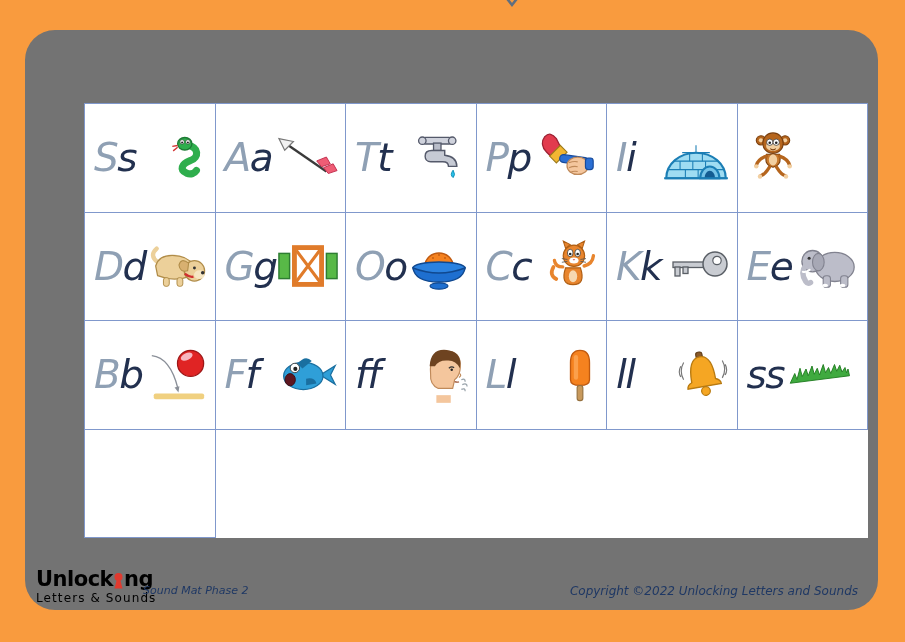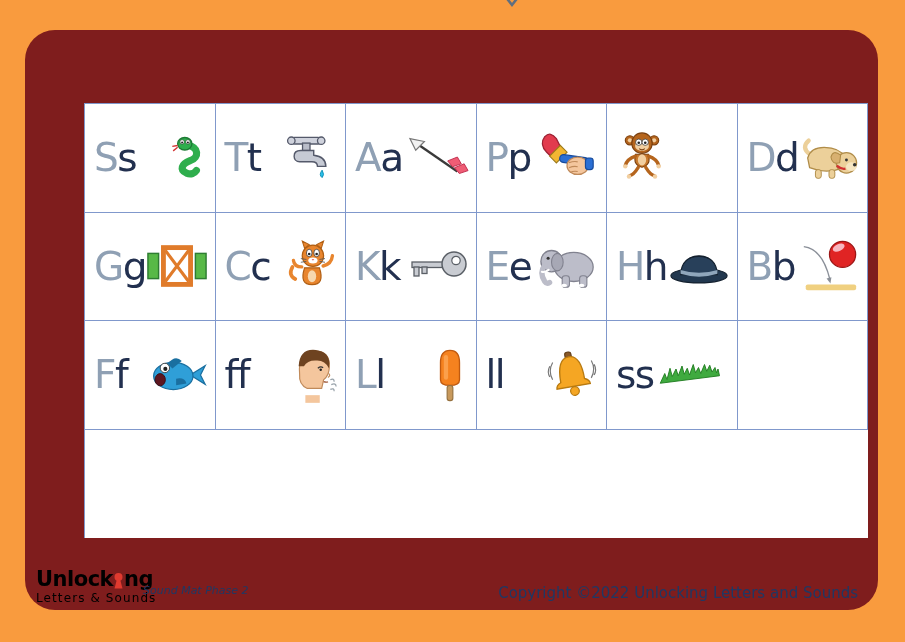--- a/index.html
+++ b/index.html
@@ -4,42 +4,42 @@
 <style>
   html,body{margin:0;padding:0}
   body{
     width:905px;height:642px;position:relative;overflow:hidden;
     background:#F99B3E;
     font-family:"DejaVu Sans", sans-serif;
   }
   .chevron{position:absolute;left:503px;top:-6px;width:18px;height:14px;color:#5f6f80}
   .card{
     position:absolute;left:25px;top:30px;width:853px;height:580px;
-    background:#7f1d1d;border-radius:30px;
+    background:#737373;border-radius:30px;font-style:italic;
   }
   .grid{
     position:absolute;left:59px;top:73px;width:783px;height:434px;
     display:grid;grid-template-columns:repeat(6,1fr);grid-template-rows:repeat(4,1fr);
     border-top:1.5px solid #8098CC;border-left:1.5px solid #8098CC;
     background:#FFFFFF;
   }
   .cell{
     border-right:1.5px solid #8098CC;border-bottom:1.5px solid #8098CC;
     display:flex;align-items:center;justify-content:space-between;
     padding:0 7px 0 9px;overflow:hidden;
   }
   .graph{font-size:39px;line-height:1;letter-spacing:-1.5px;color:#22304F;white-space:nowrap;flex-shrink:0}
   .graph .cap{color:#8FA0B4}
   .pic{flex-shrink:0;display:block}
   .logo{position:absolute;left:36px;top:569px;color:#000000}
   .logo-line1{font-weight:bold;font-size:21px;letter-spacing:-0.5px;line-height:1;display:flex;align-items:flex-end}
   .logo-line1 .keyhole{margin:0 1px 1px 1px}
   .logo-line2{font-weight:normal;font-size:12px;letter-spacing:1.1px;margin-top:1px}
   .sheet-label{position:absolute;left:143px;top:584px;font-style:italic;font-size:11px;color:#1F3864}
-  .copyright{position:absolute;right:47px;top:584px;font-size:15px;color:#1F3864}
+  .copyright{position:absolute;right:47px;top:584px;font-style:italic;font-size:12px;color:#1F3864}
 </style>
 </head>
 <body>
 
 <svg class="chevron" viewBox="0 0 18 14">
   <polyline points="2,2 9,11 16,2" fill="none" stroke="currentColor" stroke-width="2.6"></polyline>
 </svg>
 
 <div class="card">
   <div class="grid">
@@ -51,53 +51,64 @@
         <ellipse cx="30" cy="12" rx="8" ry="7" fill="#2fae4d" stroke="#1c7a33" stroke-width="1.5"></ellipse>
         <circle cx="27" cy="10" r="2.4" fill="#fff" stroke="#333" stroke-width="0.6"></circle>
           <circle cx="33.5" cy="10" r="2.4" fill="#fff" stroke="#333" stroke-width="0.6"></circle>
         <circle cx="27" cy="10.5" r="1.1" fill="#222"></circle>
           <circle cx="33.5" cy="10.5" r="1.1" fill="#222"></circle>
         <path d="M22 14 l-6 1 m6 1 l-5 4" stroke="#d23333" stroke-width="1.5" fill="none"></path>
       </svg>
     </div>
 
     <div class="cell">
+      <span class="graph"><span class="cap">A</span><span>a</span></span>
+      <svg class="pic" width="62" height="48" viewBox="0 0 64 48">
+        <line x1="10" y1="9" x2="52" y2="38" stroke="#3a3a3a" stroke-width="2.4"></line>
+        <path d="M3 4 L18 7 L9 16 Z" fill="#f1f1f1" stroke="#777" stroke-width="1.2"></path>
+        <path d="M42 27 l10 -4 4 7 -9 3 z" fill="#ef5d75" stroke="#c23050" stroke-width="1"></path>
+        <path d="M49 34 l10 -4 4 7 -9 3 z" fill="#ef5d75" stroke="#c23050" stroke-width="1"></path>
+      </svg>
+    </div>
+
+    <div class="cell">
       <span class="graph"><span class="cap">T</span><span>t</span></span>
       <svg class="pic" width="56" height="58" viewBox="0 0 60 60">
         <rect x="10" y="8" width="32" height="7" rx="3.5" fill="#cfd2dc" stroke="#54596a" stroke-width="1.4"></rect>
         <circle cx="10" cy="11.5" r="4" fill="#cfd2dc" stroke="#54596a" stroke-width="1.4"></circle>
         <circle cx="42" cy="11.5" r="4" fill="#cfd2dc" stroke="#54596a" stroke-width="1.4"></circle>
         <rect x="22" y="14" width="8" height="8" fill="#b9bdc9" stroke="#54596a" stroke-width="1.4"></rect>
         <path d="M20 22 h14 v5 c9 1 13 6 13 12 h-9 c0 -3 -2 -5 -6 -5 h-13 c-4 0 -6 -3 -6 -6 c0 -4 3 -6 7 -6 z" fill="#c6cad4" stroke="#54596a" stroke-width="1.5"></path>
         <path d="M30 44 q3 5 0 8 q-4 -3 0 -8" fill="#29c0ea" stroke="#0f8fb5" stroke-width="1" transform="translate(13 -1)"></path>
       </svg>
     </div>
 
     <div class="cell">
-      <span class="graph"><span class="cap">A</span><span>a</span></span>
-      <svg class="pic" width="62" height="48" viewBox="0 0 64 48">
-        <line x1="10" y1="9" x2="52" y2="38" stroke="#3a3a3a" stroke-width="2.4"></line>
-        <path d="M3 4 L18 7 L9 16 Z" fill="#f1f1f1" stroke="#777" stroke-width="1.2"></path>
-        <path d="M42 27 l10 -4 4 7 -9 3 z" fill="#ef5d75" stroke="#c23050" stroke-width="1"></path>
-        <path d="M49 34 l10 -4 4 7 -9 3 z" fill="#ef5d75" stroke="#c23050" stroke-width="1"></path>
-      </svg>
-    </div>
-
-    <div class="cell">
       <span class="graph"><span class="cap">P</span><span>p</span></span>
       <svg class="pic" width="62" height="56" viewBox="0 0 64 56">
         <path d="M10 22 Q2 14 8 6 Q14 0 20 8 L24 16 L14 26 Z" fill="#e23b4e" stroke="#9c2233" stroke-width="1.3"></path>
         <path d="M13 26 l11 -11 7 7 -11 11 z" fill="#f2b632" stroke="#9c7a1a" stroke-width="1.2"></path>
         <rect x="24" y="24" width="30" height="8" rx="4" fill="#2b6fd4" stroke="#174a9b" stroke-width="1.2" transform="rotate(8 24 24)"></rect>
         <ellipse cx="42" cy="36" rx="11" ry="9" fill="#f4c69d" stroke="#c08a5a" stroke-width="1.3"></ellipse>
         <path d="M33 33 q5 -2 9 -1 m-9 6 q5 -2 9 -1 m-8 6 q4 -2 8 -1" stroke="#c08a5a" stroke-width="1.1" fill="none"></path>
         <rect x="50" y="28" width="8" height="12" rx="3" fill="#2b6fd4" stroke="#174a9b" stroke-width="1.2"></rect>
       </svg>
     </div>
 
+    <div class="cell">
+      <span class="graph"><span class="cap">I</span><span>i</span></span>
+      <svg class="pic" width="68" height="54" viewBox="0 0 64 50">
+        <path d="M4 44 A28 24 0 0 1 60 44 Z" fill="#9fdcf2" stroke="#1b7eb5" stroke-width="2"></path>
+        <path d="M6 36 H58 M11 28 H53 M19 20 H45" stroke="#1b7eb5" stroke-width="1.2" fill="none"></path>
+        <path d="M22 44 V36 M34 44 V36 M46 44 V36 M17 36 V28 M29 36 V28 M41 36 V28 M26 28 V20 M38 28 V20 M32 20 V13" stroke="#1b7eb5" stroke-width="1" fill="none"></path>
+        <path d="M36 44 a9 11 0 0 1 18 0 z" fill="#76c4e8" stroke="#1b7eb5" stroke-width="2"></path>
+        <path d="M40 44 a5 7 0 0 1 10 0 z" fill="#135c92"></path>
+        <line x1="2" y1="44" x2="62" y2="44" stroke="#1b7eb5" stroke-width="2"></line>
+      </svg>
+    </div>
 
 
     <div class="cell">
       <svg class="pic" width="52" height="58" viewBox="0 0 56 60">
         <circle cx="15" cy="11" r="5" fill="#b5651d" stroke="#7a3f0e" stroke-width="1.2"></circle>
           <circle cx="41" cy="11" r="5" fill="#b5651d" stroke="#7a3f0e" stroke-width="1.2"></circle>
         <circle cx="15" cy="11" r="2.3" fill="#f2cfa0"></circle>
           <circle cx="41" cy="11" r="2.3" fill="#f2cfa0"></circle>
         <circle cx="28" cy="14" r="11" fill="#b5651d" stroke="#7a3f0e" stroke-width="1.2"></circle>
         <ellipse cx="28" cy="17" rx="7.5" ry="5.5" fill="#f2cfa0"></ellipse>
@@ -136,20 +147,33 @@
     <div class="cell">
       <span class="graph"><span class="cap">G</span><span>g</span></span>
       <svg class="pic" width="62" height="52" viewBox="0 0 64 52">
         <rect x="2" y="13" width="11" height="26" fill="#58b947" stroke="#2e7d32" stroke-width="1.5"></rect>
         <rect x="51" y="13" width="11" height="26" fill="#58b947" stroke="#2e7d32" stroke-width="1.5"></rect>
         <rect x="18" y="7" width="28" height="38" fill="#fff" stroke="#e07b2a" stroke-width="5"></rect>
         <path d="M20 10 L44 42 M44 10 L20 42" stroke="#e07b2a" stroke-width="3.2"></path>
       </svg>
     </div>
 
+    <div class="cell">
+      <span class="graph"><span class="cap">O</span><span>o</span></span>
+      <svg class="pic" width="60" height="52" viewBox="0 0 60 52">
+        <path d="M24 26 v6 M30 26 v8 M36 26 v6" stroke="#f5821f" stroke-width="2.5" stroke-linecap="round"></path>
+        <path d="M16 26 a14 13 0 0 1 28 0 z" fill="#f5821f" stroke="#c05a10" stroke-width="1.5"></path>
+        <circle cx="24" cy="18" r="0.9" fill="#c05a10"></circle>
+          <circle cx="30" cy="15" r="0.9" fill="#c05a10"></circle>
+          <circle cx="36" cy="18" r="0.9" fill="#c05a10"></circle>
+        <ellipse cx="30" cy="28" rx="26" ry="6" fill="#2b82e0" stroke="#10488f" stroke-width="1.5"></ellipse>
+        <path d="M4 28 q2 14 26 14 q24 0 26 -14 q-26 10 -52 0 z" fill="#1e6fd0" stroke="#10488f" stroke-width="1.5"></path>
+        <ellipse cx="30" cy="46" rx="9" ry="3.2" fill="#1e6fd0" stroke="#10488f" stroke-width="1.2"></ellipse>
+      </svg>
+    </div>
 
     <div class="cell">
       <span class="graph"><span class="cap">C</span><span>c</span></span>
       <svg class="pic" width="52" height="58" viewBox="0 0 56 60">
         <path d="M10 44 q-8 -4 -3 -13" stroke="#e8852e" stroke-width="4" fill="none" stroke-linecap="round"></path>
         <path d="M20 32 q-6 18 8 18 q14 0 8 -18 z" fill="#e8852e" stroke="#b05e12" stroke-width="1.3"></path>
         <ellipse cx="28" cy="41" rx="4.5" ry="6.5" fill="#f6d8b0"></ellipse>
         <path d="M40 30 q9 -2 10 -11" stroke="#e8852e" stroke-width="3.6" fill="none" stroke-linecap="round"></path>
         <path d="M17 31 q-8 0 -9 -7" stroke="#e8852e" stroke-width="3.6" fill="none" stroke-linecap="round"></path>
         <circle cx="29" cy="19" r="11.5" fill="#e8852e" stroke="#b05e12" stroke-width="1.3"></circle>
@@ -187,29 +211,20 @@
         <circle cx="15" cy="21" r="11" fill="#bcbdc9" stroke="#81828f" stroke-width="1.3"></circle>
         <ellipse cx="21" cy="22" rx="6" ry="9" fill="#a7a8b5" stroke="#81828f" stroke-width="1.1"></ellipse>
         <path d="M8 25 q-6 8 0 17 q2 3 5 1" fill="none" stroke="#bcbdc9" stroke-width="5.5" stroke-linecap="round"></path>
         <circle cx="11.5" cy="18" r="1.6" fill="#333"></circle>
         <path d="M12 30 q-4 3 -7 2" stroke="#fff" stroke-width="2.2" fill="none" stroke-linecap="round"></path>
       </svg>
     </div>
 
 
 
-    <div class="cell">
-      <span class="graph"><span class="cap">H</span><span>h</span></span>
-      <svg class="pic" width="62" height="42" viewBox="0 0 64 42">
-        <ellipse cx="32" cy="31" rx="29" ry="7.5" fill="#22384f" stroke="#14212f" stroke-width="1.2"></ellipse>
-        <path d="M13 30 q1 -19 19 -19 q18 0 19 19 z" fill="#28405a" stroke="#14212f" stroke-width="1.2"></path>
-        <path d="M22 13 q10 -5 20 0" stroke="#14212f" stroke-width="1.2" fill="none"></path>
-        <path d="M13 25 q19 6 38 0 l0 4 q-19 6 -38 0 z" fill="#8fa6bb"></path>
-      </svg>
-    </div>
 
     <div class="cell">
       <span class="graph"><span class="cap">B</span><span>b</span></span>
       <svg class="pic" width="62" height="56" viewBox="0 0 64 56">
         <rect x="8" y="47" width="52" height="6" rx="2" fill="#f0d080"></rect>
         <path d="M6 8 q19 2 27 34" fill="none" stroke="#8a8f98" stroke-width="1.4"></path>
         <path d="M33.5 46 l-4 -5 5 -1.5 z" fill="#8a8f98"></path>
         <circle cx="46" cy="16" r="13.5" fill="#e02424" stroke="#9c1616" stroke-width="1.3"></circle>
         <ellipse cx="42" cy="9" rx="6.5" ry="3.6" fill="#f7b7c0" transform="rotate(-25 42 9)"></ellipse>
       </svg>

